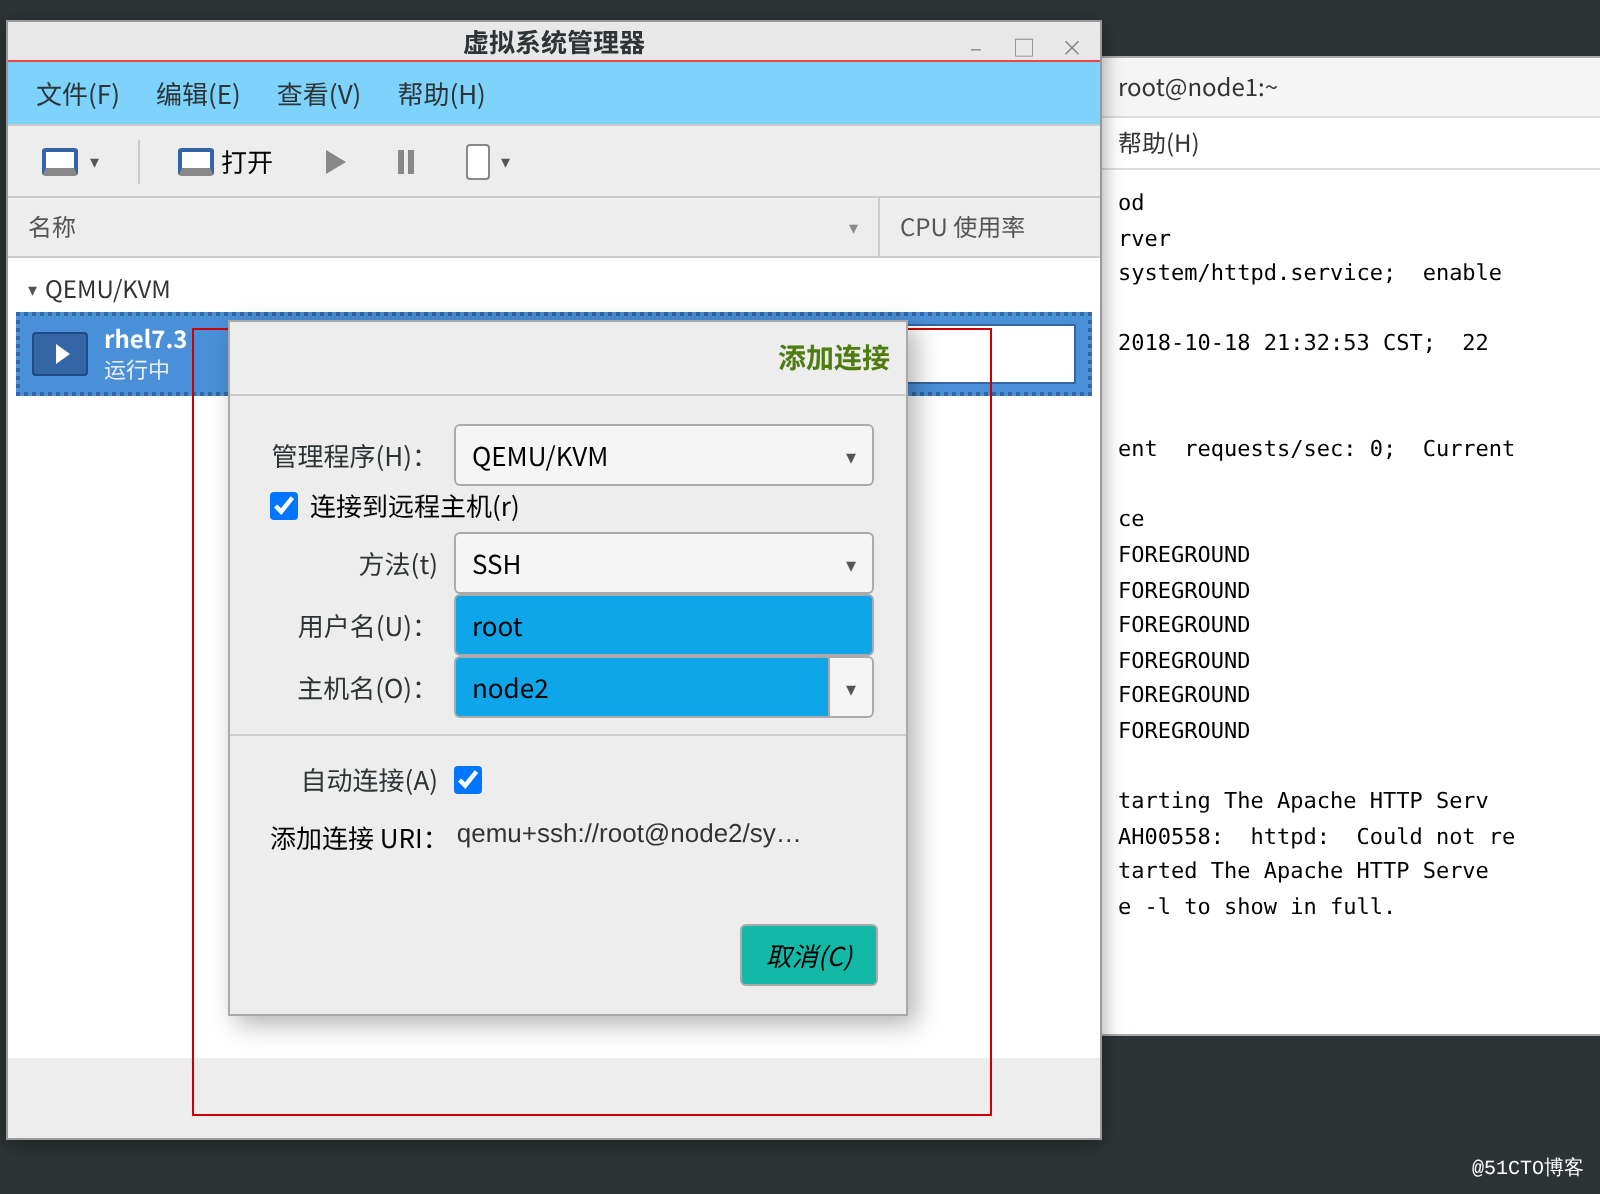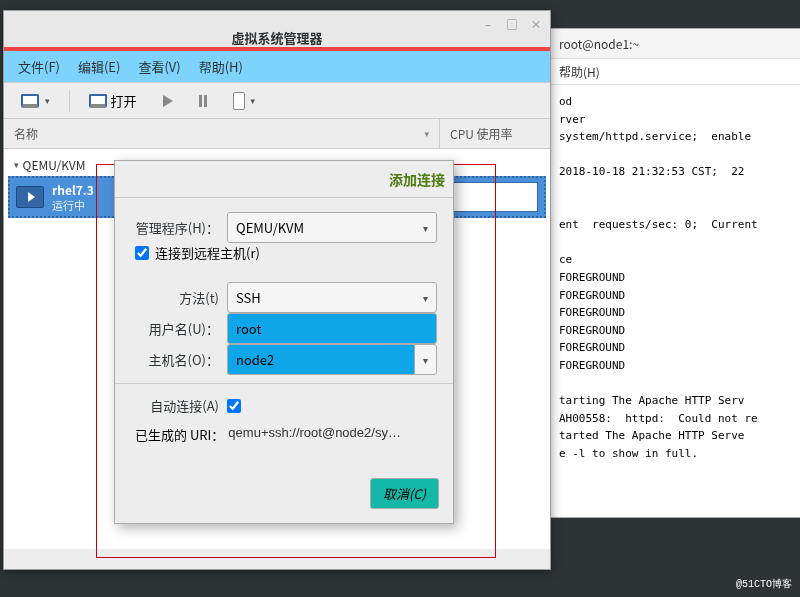--- a/index.html
+++ b/index.html
@@ -6,21 +6,21 @@
     body { background: #2e3436; width: 800px; height: 597px; position: relative; overflow: hidden; }
     
     
     .terminal { position: absolute; left: 550px; top: 28px; width: 260px; height: 490px; background: #fff; border: 1px solid #aaa; }
     .terminal-title { padding: 6px 8px; font-size: 12px; color: #333; border-bottom: 1px solid #ddd; background: #f5f5f5;}
     .terminal-menu { padding: 4px 8px; font-size: 12px; color: #333; border-bottom: 1px solid #ddd; }
     .terminal-content { padding: 8px; font-family: monospace; font-size: 11px; line-height: 1.6; white-space: pre; color: #000; }
 
     
     .main-window { position: absolute; left: 3px; top: 10px; width: 548px; height: 560px; background: #ededed; border: 1px solid #999; box-shadow: 0 2px 10px rgba(0,0,0,0.4); }
-    .titlebar { display: flex; align-items: flex-end; justify-content: center; position: relative; height: 40px; border-bottom: 4px solid #ef4444; background: #e8e8e8; }
+    .titlebar { display: flex; align-items: flex-start; justify-content: center; position: relative; height: 20px; border-bottom: 1px solid #ef4444; background: #e8e8e8; }
     .titlebar-title { font-size: 13px; font-weight: bold; color: #2e3436; }
     .titlebar-buttons { position: absolute; right: 4px; top: 4px; display: flex; gap: 4px; }
     .titlebar-btn { width: 20px; height: 18px; display: flex; align-items: center; justify-content: center; font-size: 11px; color: #888; cursor: pointer; }
     
     .menubar { display: flex; gap: 2px; padding: 4px 6px; border-bottom: 1px solid #ccc; font-size: 13px; background: #7dd3fc; }
     .menu-item { padding: 2px 8px; cursor: pointer; color: #2e3436; }
     
     .toolbar { display: flex; align-items: center; gap: 12px; padding: 4px 10px; border-bottom: 1px solid #ccc; background: #ededed; height: 36px;}
     .tool-btn { display: flex; align-items: center; gap: 4px; padding: 3px 6px; cursor: pointer; font-size: 13px; border: 1px solid transparent; }
     .monitor-icon { width: 18px; height: 14px; border: 2px solid #3465a4; border-bottom: 4px solid #888; background: #fff; border-radius: 2px; }
@@ -57,21 +57,21 @@
     .dialog-body { padding: 14px 16px; }
     .form-row { display: flex; align-items: center; font-size: 13px; }
     .form-lbl { width: 96px; text-align: right; padding-right: 8px; color: #2e3436; }
     .form-ctrl { flex: 1; }
     .combo { display: flex; align-items: center; justify-content: space-between; border: 1px solid #aaa; background: #f5f5f5; border-radius: 3px; padding: 5px 8px; cursor: pointer; }
     .combo-arrow { font-size: 10px; color: #555; }
     .text-input { width: 100%; border: 1px solid #aaa; border-radius: 3px; padding: 5px 8px; background: #0ea5e9; font-size: 13px; }
     .hostname-row { display: flex; }
     .hostname-row .text-input { border-top-right-radius: 0; border-bottom-right-radius: 0; border-right: none;}
     .hostname-arrow { border: 1px solid #aaa; border-top-right-radius: 3px; border-bottom-right-radius: 3px; padding: 5px 8px; background: #f5f5f5; cursor: pointer; display: flex; align-items: center; font-size: 10px; color: #555;}
-    .checkbox-row { display: flex; align-items: center; gap: 6px; margin-bottom: 20px; padding-left: 4px; font-size: 13px; }
+    .checkbox-row { display: flex; align-items: center; gap: 6px; margin-bottom: 4px; padding-left: 4px; font-size: 13px; }
     .chk { width: 14px; height: 14px; }
     .uri-row { font-size: 13px; padding-left: 4px; margin-top: 2px; margin-bottom: 12px; display:flex; gap: 4px;}
     .uri-value { color: #333; font-family: sans-serif; white-space: nowrap; overflow: hidden; text-overflow: ellipsis; max-width: 200px; display: inline-block;}
     .dialog-buttons { display: flex; justify-content: flex-end; gap: 8px; padding: 8px 14px 14px; }
     .dlg-btn { border: 1px solid #aaa; background: #14b8a6; padding: 5px 12px; border-radius: 3px; cursor: pointer; font-size: 13px; font-style: italic; }
     .hr { border: none; border-top: 1px solid #ccc; margin: 8px -16px 12px; }
     .auto-chk-row { display: flex; align-items: center; font-size: 13px; margin-bottom: 10px; }
 
     .watermark { position: absolute; right: 8px; bottom: 6px; color: #fff; font-size: 10px; font-family: Liberation Mono, monospace; }
   </style>
@@ -220,21 +220,21 @@
     </div>
 
     <hr class="hr">
 
     <div class="auto-chk-row">
       <div class="form-lbl" style="width:96px">自动连接(A)</div>
       <input type="checkbox" class="chk" checked="" style="">
     </div>
 
     <div class="uri-row">
-      <span>已生成的 URI：</span>
+      <span>添加连接 URI：</span>
       <span class="uri-value">qemu+ssh://root@node2/sy…</span>
     </div>
   </div>
   <div class="dialog-buttons">
     <button class="dlg-btn">取消(C)</button>
   </div>
 </div>
 
 <div class="watermark">@51CTO博客</div>
 

